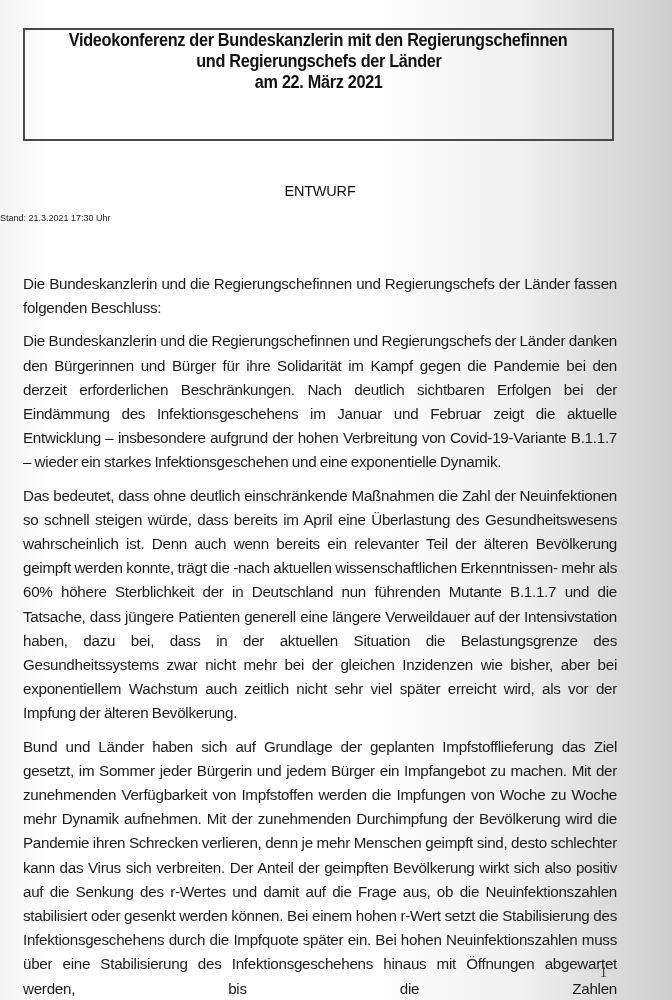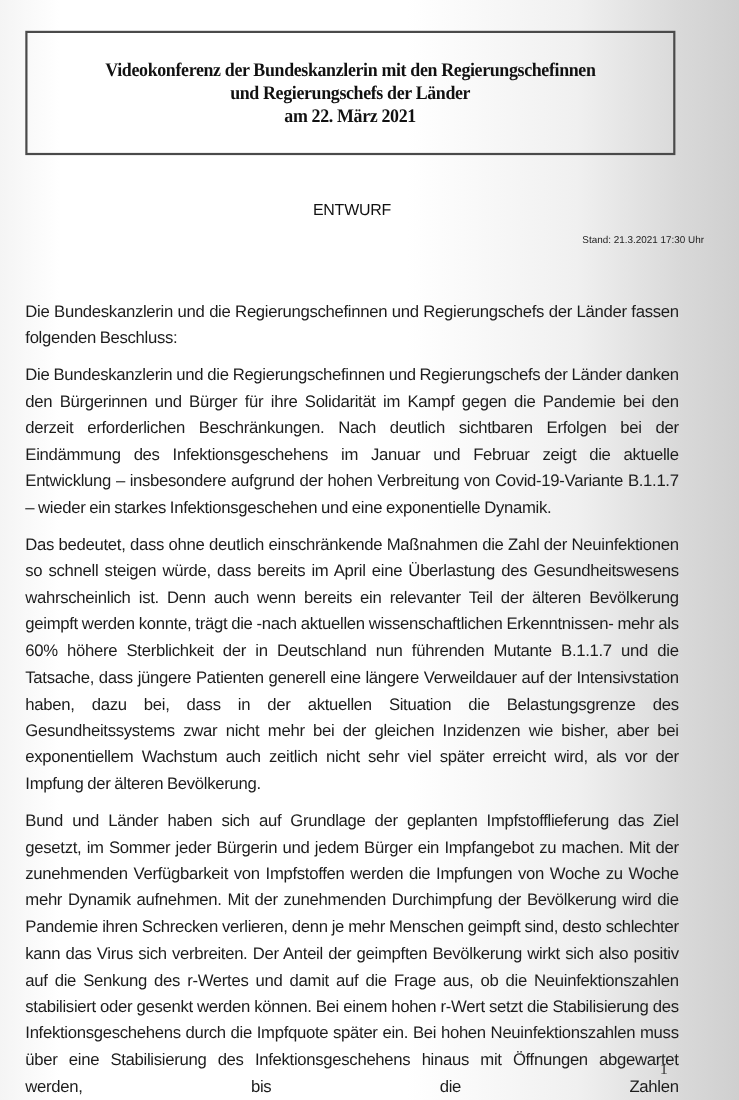--- a/index.html
+++ b/index.html
@@ -7,33 +7,33 @@
       width: 672px; height: 1000px; overflow: hidden;
       background: linear-gradient(to right, #f4f4f4 0%, #ffffff 8%, #ffffff 55%, #f0f0f0 78%, #d9d9d9 92%, #cfcfcf 100%);
       font-family: "Liberation Sans", sans-serif;
       color: #1a1a1a;
       position: relative;
     }
     .title-box {
       position: absolute; left: 23px; top: 28px; width: 591px; height: 113px;
       border: 2px solid #4a4a4a;
       box-sizing: border-box;
-      display: flex; flex-direction: column; align-items: center; justify-content: center; font-family: Liberation Serif, serif;
+      display: flex; flex-direction: column; align-items: center; 
     }
     .title-line {
       font-weight: bold; font-size: 17.5px; line-height: 21px; text-align: center;
       letter-spacing: -0.35px; color: #111;
       transform: scaleX(0.93); white-space: nowrap;
     }
     .draft {
       position: absolute; left: 0; width: 640px; top: 183px; text-align: center;
       font-weight: normal; font-size: 14.5px; letter-spacing: -0.2px; color: #111;
     }
     .stand {
-      position: absolute; left: 0; width: 640px; top: 213px; text-align: right;
+      position: absolute; left: 0; width: 640px; top: 213px; text-align: left;
       font-size: 9px; color: #222;
     }
     .body-text {
       position: absolute; left: 23px; top: 226px; width: 594px; margin-top: 46px;
     }
     .para {
       font-size: 15.2px; line-height: 24.2px; text-align: justify;
       margin: 0 0 9px 0; color: #1c1c1c; letter-spacing: -0.28px;
       word-spacing: -0.5px;
     }

